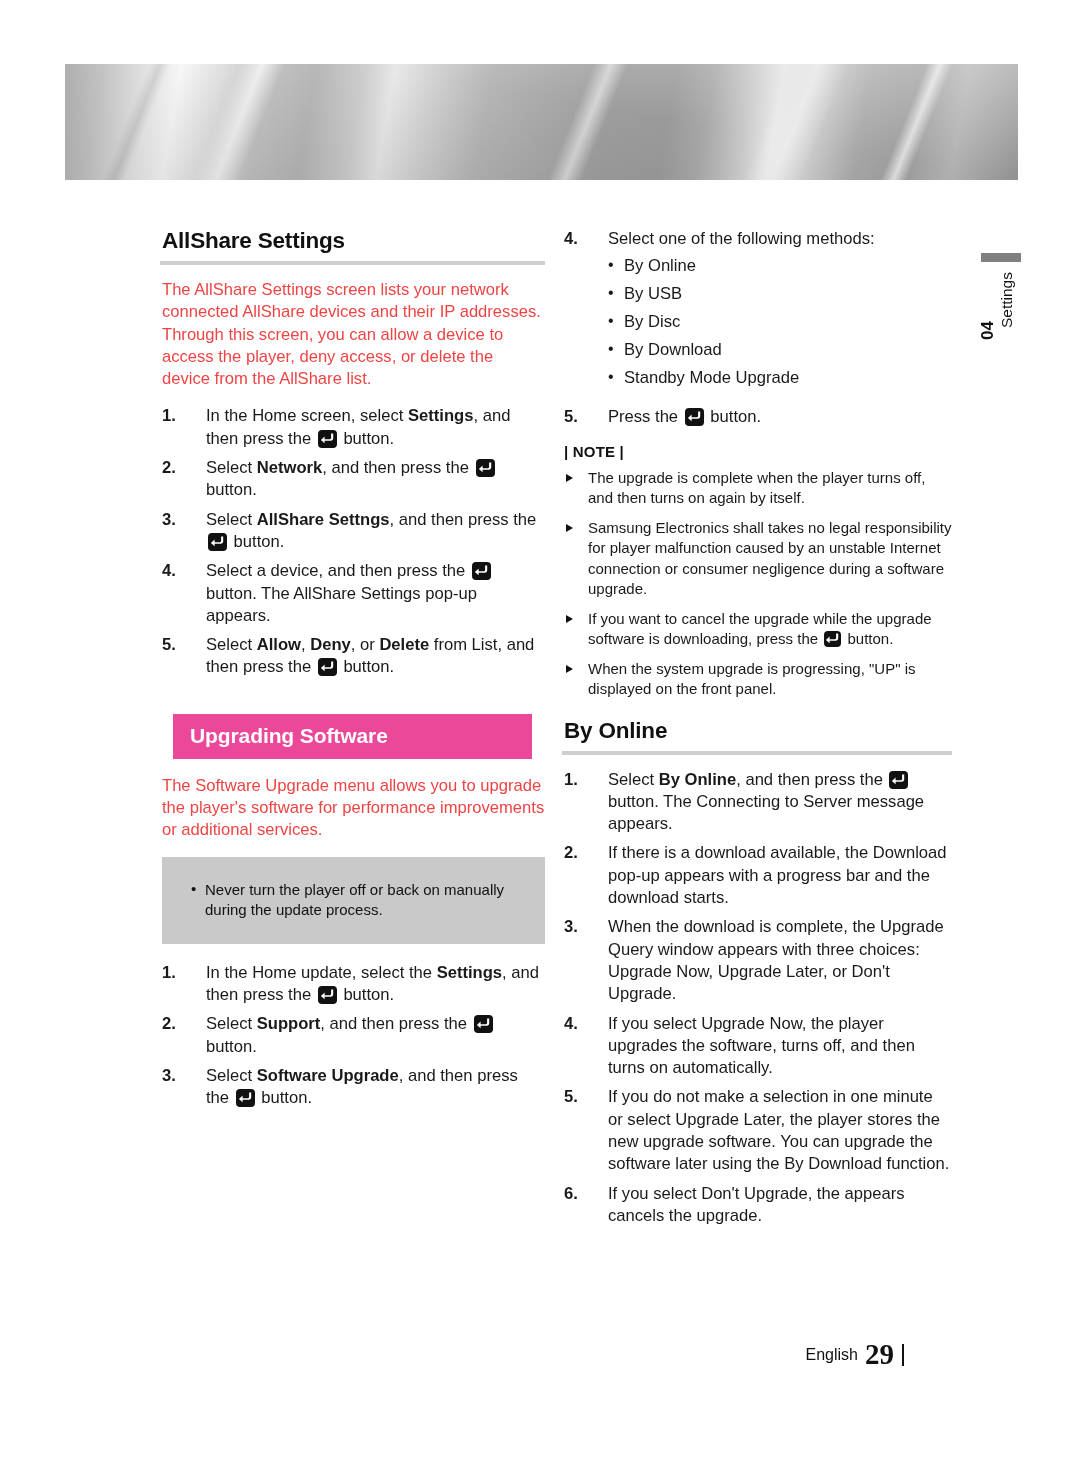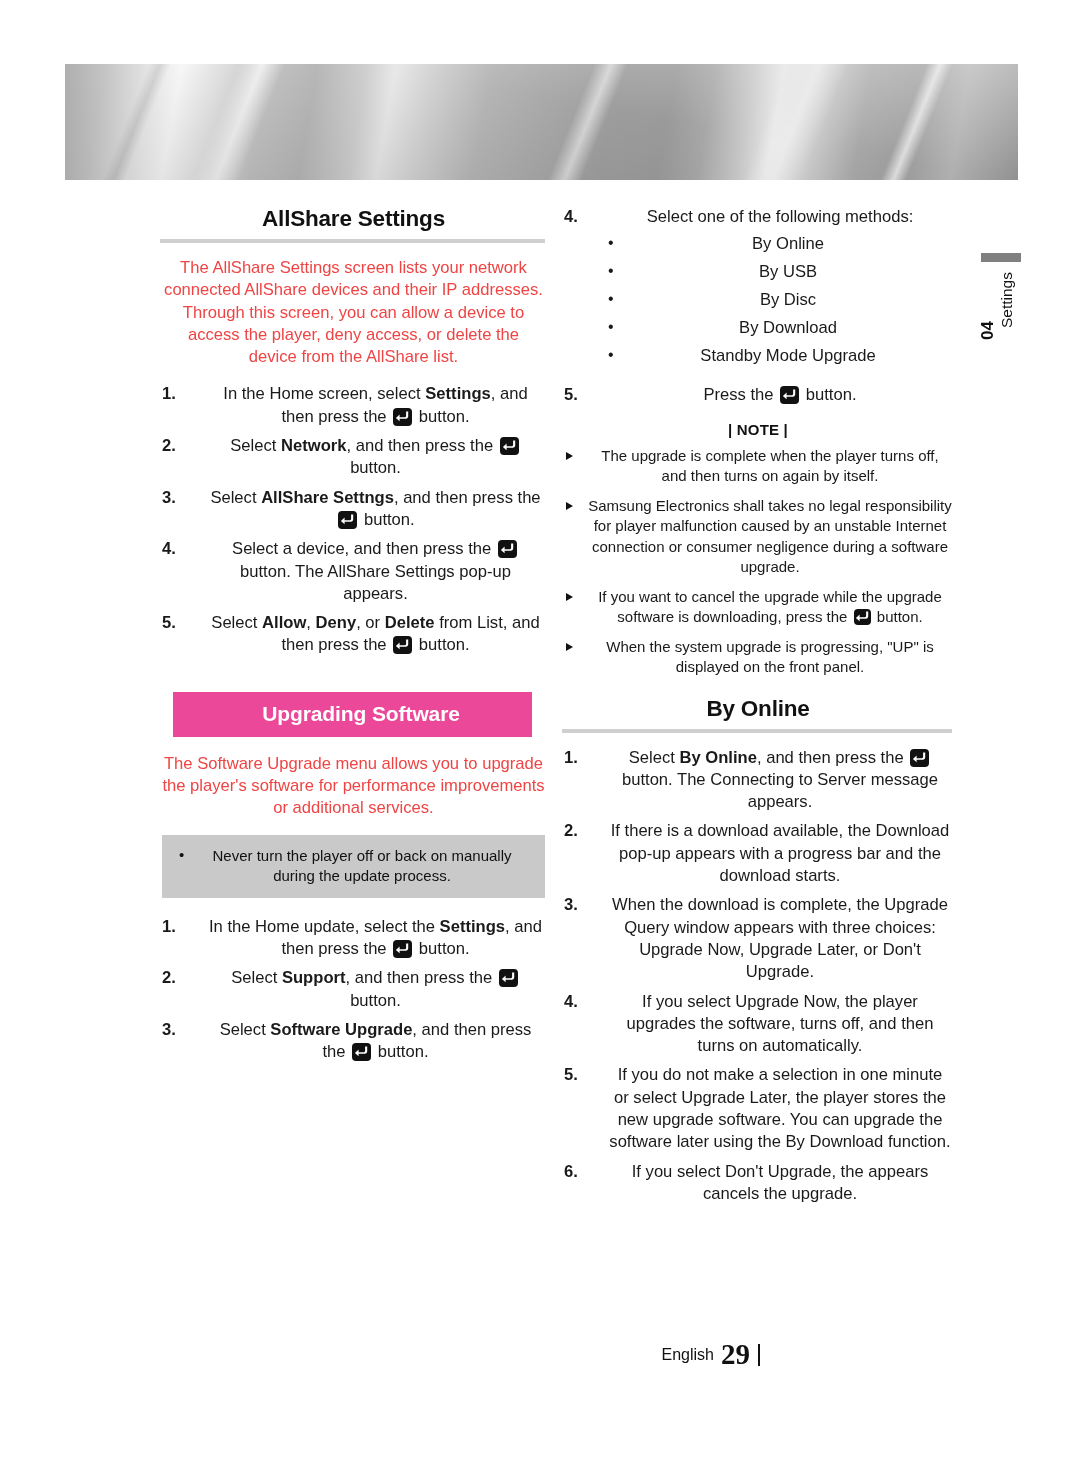--- a/index.html
+++ b/index.html
@@ -87,23 +87,22 @@
     color: #111; display: block;
   }
   .side-tab .chaplabel {
     font-size: 15.5px; font-weight: normal; color: #111;
     display: block; margin-top: 12px;
   }
 
   
   .col {
     position: absolute;
-    top: 206px;
+    top: 228px;
     width: 385px;
-    text-align: center;
   }
   .col-left  { left: 160px; }
   .col-right { left: 562px; width: 390px; }
 
   
   h2.section-head {
     font-size: 22.5px;
     font-weight: bold;
     margin: 0 0 0 0;
     padding: 0 0 7px 2px;
@@ -172,21 +171,21 @@
     position: absolute; left: 0; top: -1px;
     font-size: 16px;
   }
 
   
   .caution-box {
     background: #c9c9c9;
     padding: 11px 14px 12px 14px;
     margin: 4px 0 18px 2px;
   }
-  .caution-box ul { list-style: none; margin: 0; padding: 0; }
+  .caution-box ul { list-style: none; margin: 12px; padding: 0; }
   .caution-box li {
     position: relative;
     padding-left: 17px;
     font-size: 15px;
     line-height: 20px;
     color: #111;
     font-stretch: condensed;
   }
   .caution-box li::before {
     content: "•";
@@ -236,21 +235,21 @@
     width: 17px; height: 16px; vertical-align: -3px;
   }
   .note-list .enter-ico svg { left: 1px; top: 1px; }
 
   b, strong { font-weight: bold; }
 
   
   .footer {
     position: absolute;
     left: 0; top: 1338px;
-    width: 760px;
+    width: 904px;
     text-align: right;
     padding-right: 0px;
   }
   .footer .lang {
     font-size: 16px;
     color: #111;
     vertical-align: 4px;
   }
   .footer .pageno {
     font-family: "Liberation Serif", serif;

